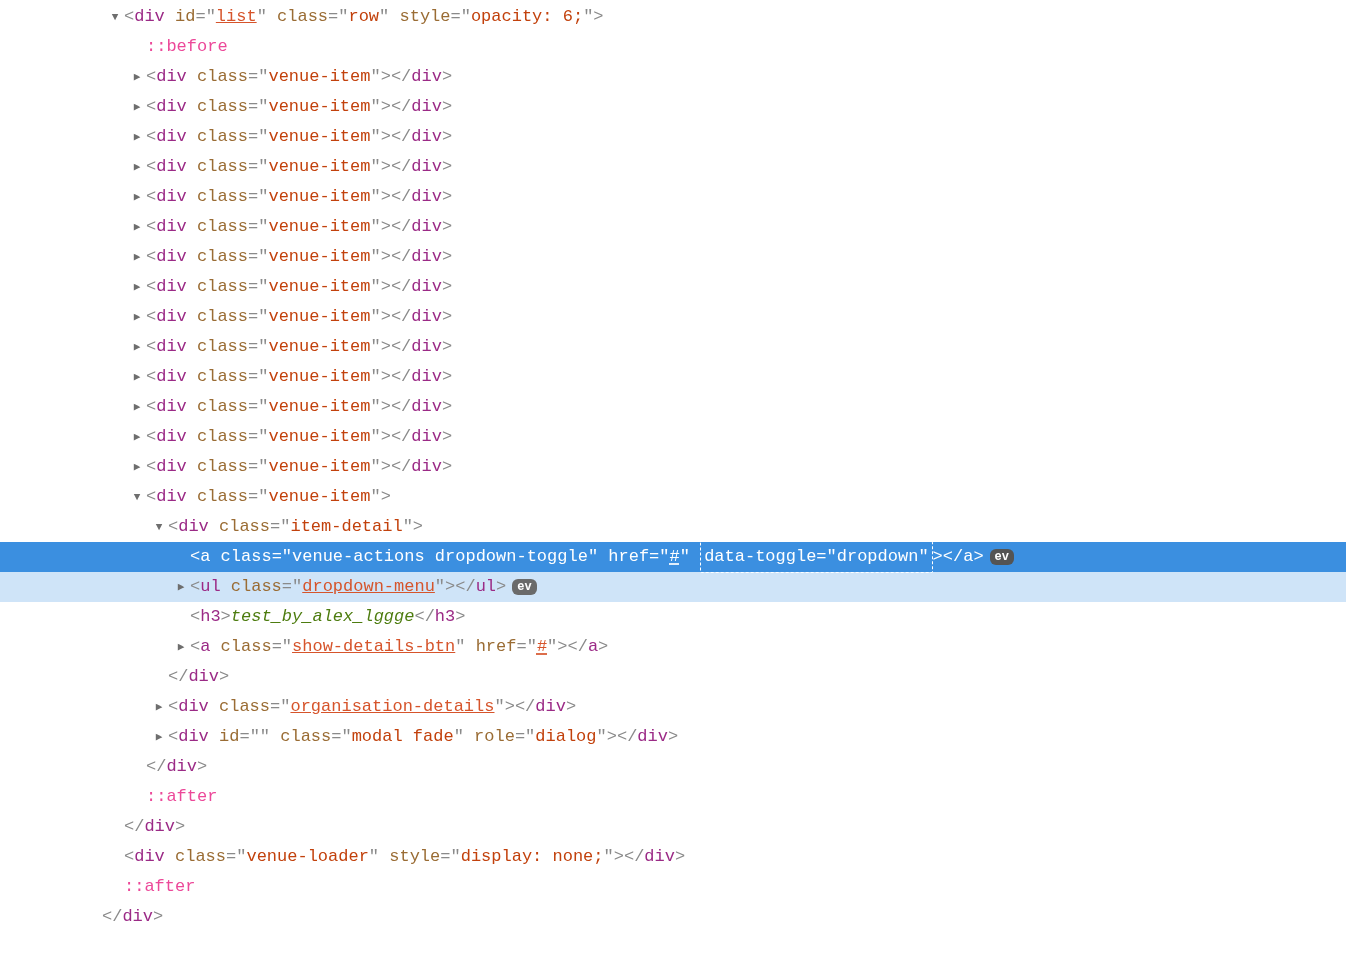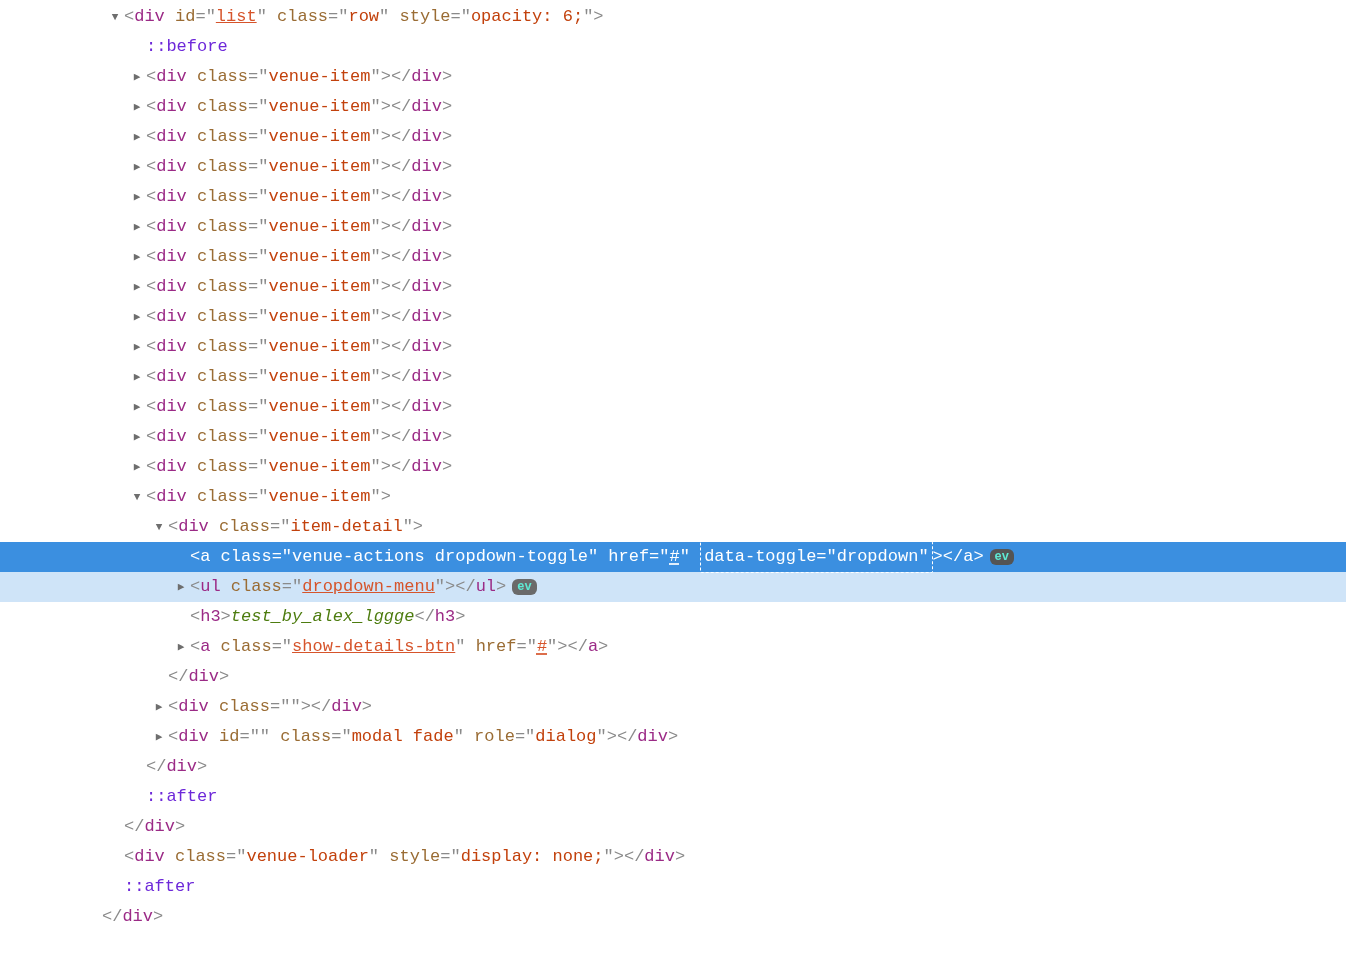--- a/index.html
+++ b/index.html
@@ -35,42 +35,42 @@
   .noarrow {
     display: inline-block;
     width: 14px;
     margin-right: 2px;
   }
   .punct { color: #8a8a8a; }
   .tag   { color: #9b2a86; }
   .attr  { color: #9a6c34; }
   .val   { color: #c2410c; }
   .idval { color: #d6542b; text-decoration: underline; }
-  .pseudo{ color: #6d28d9; }
+  .pseudo{ color: #ec4899; }
   .txt   { color: #4d7c0f; font-style: italic; }
 
   .hashlink { color: #2965c0; text-decoration: underline; text-decoration-style: dashed; text-underline-offset: 3px; }
 
   .sel-row   { background: #3b8fe0; color: #fff; }
   .sel-row .punct, .sel-row .tag, .sel-row .attr, .sel-row .val, .sel-row .idval, .sel-row .hashlink { color: #fff; }
   .sel-row .hashlink { text-decoration-color: #fff; }
   .light-row { background: #cfe4f8; }
 
   .dashed-box {
     border: 1px dashed #fff;
     padding: 0 3px;
     border-radius: 2px;
   }
 
   .ev {
     display: inline-flex;
     align-items: center;
     justify-content: center;
     background: #6a6a6a;
-    color: #5eead4;
+    color: #ffffff;
     font-size: 12px;
     font-weight: 600;
     border-radius: 6px;
     height: 16px;
     padding: 0 5px;
     margin-left: 6px;
     vertical-align: middle;
   }
   .sel-row .ev { background: #545454; }
 </style>
@@ -474,20 +474,21 @@
 
   <div class="line">
     <span class="indent" style="width:152px"></span>
     <span class="arrow">▶</span>
     <span class="punct">&lt;</span>
       <span class="tag">div</span>
     <span>&nbsp;</span>
     <span class="attr">class</span>
       <span class="punct">=</span>
       <span class="punct">"</span>
+      <span class="idval">organisation-details</span>
       <span class="punct">"</span>
     <span class="punct">&gt;</span>
       <span class="punct">&lt;</span>
       <span class="punct">/</span>
       <span class="tag">div</span>
       <span class="punct">&gt;</span>
   </div>
 
   <div class="line">
     <span class="indent" style="width:152px"></span>

